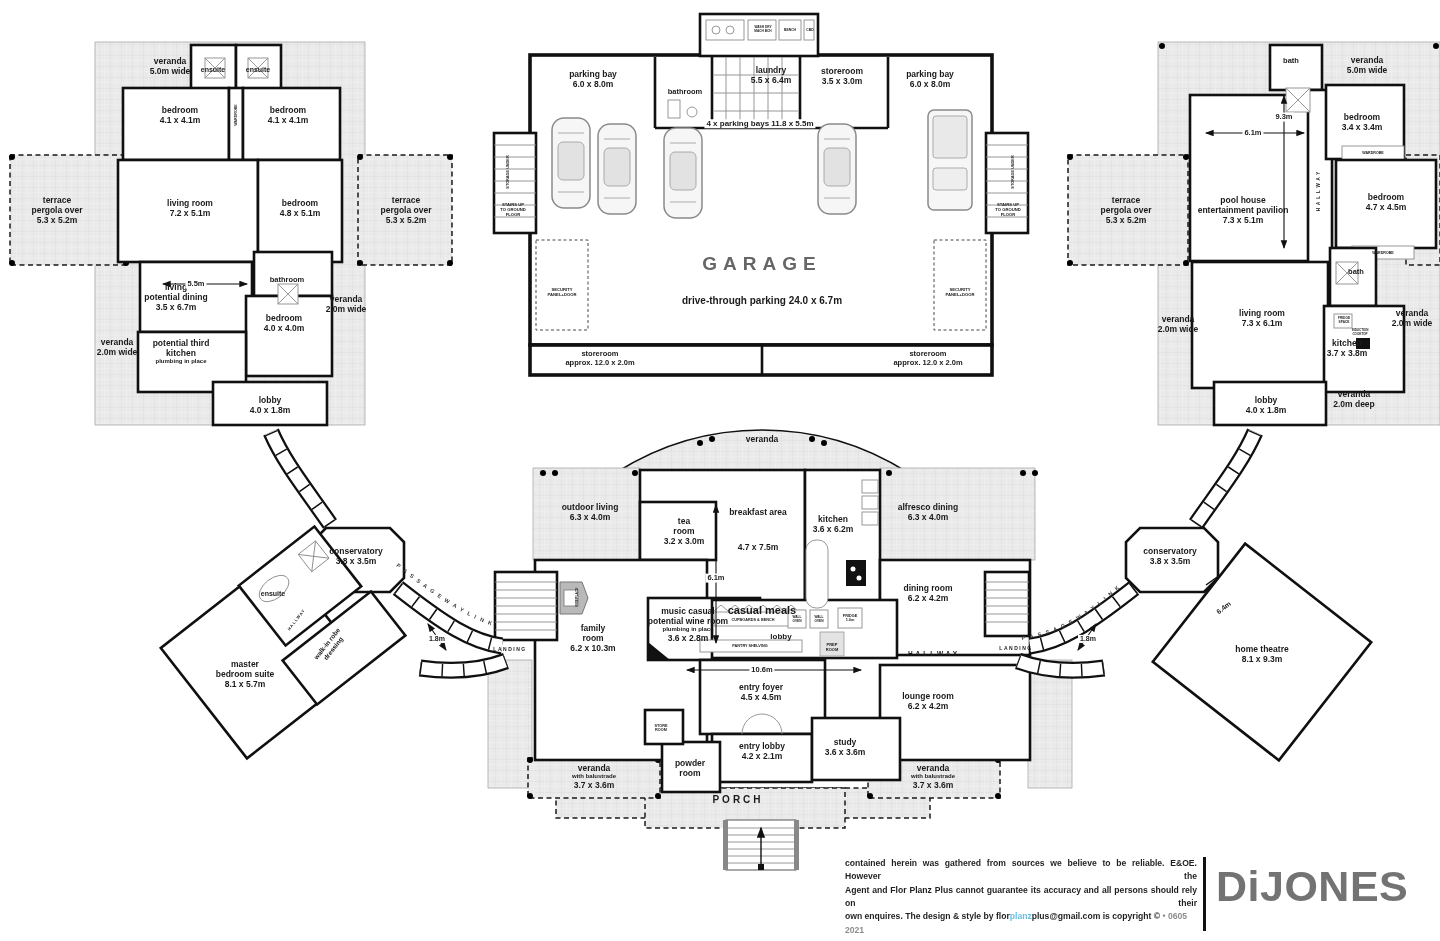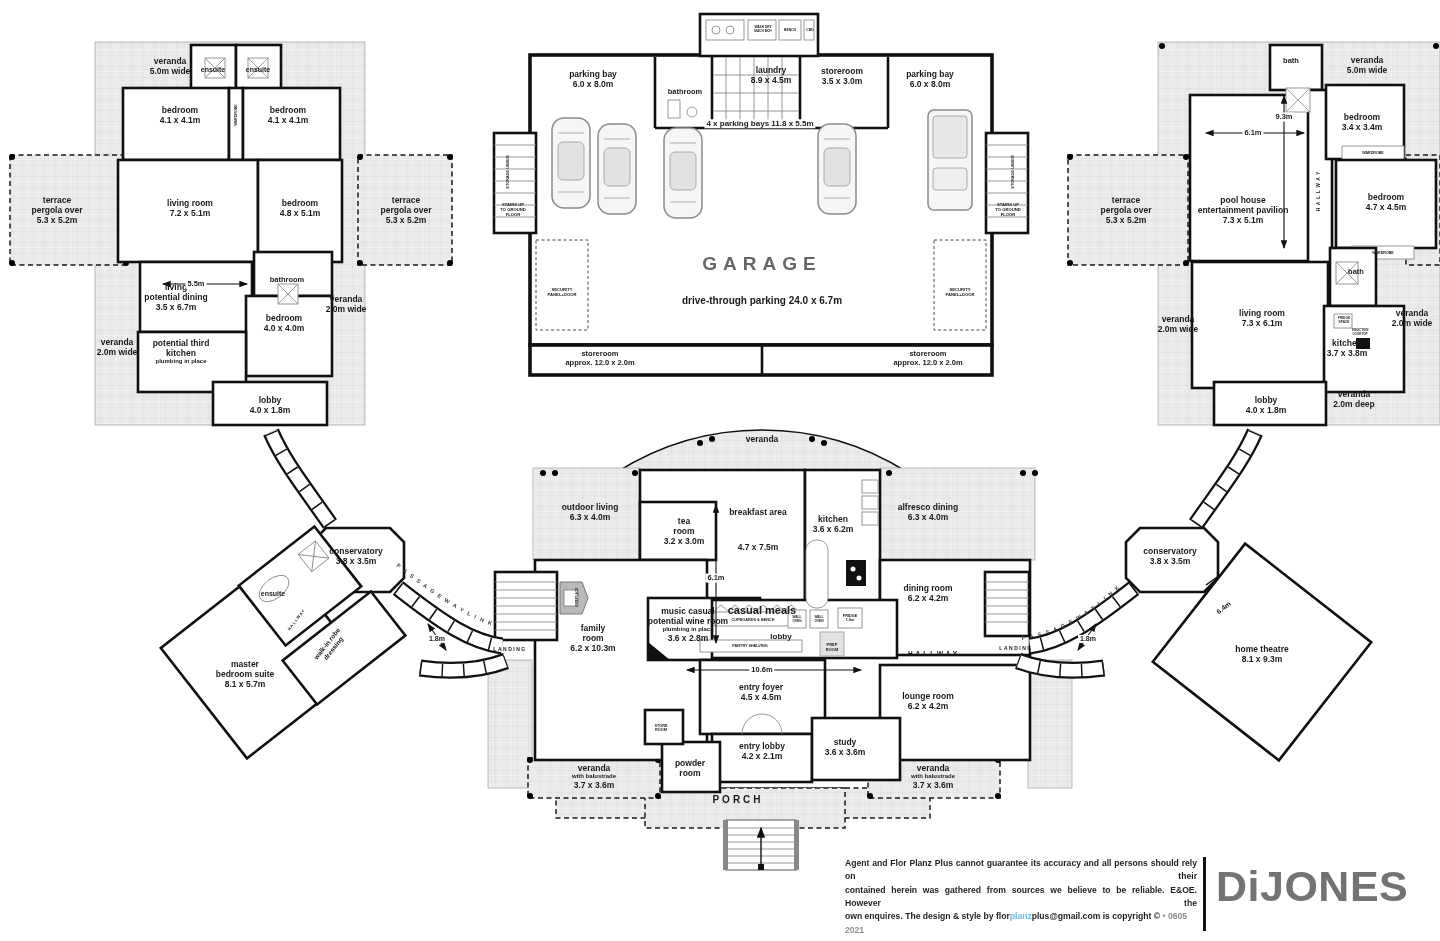--- a/index.html
+++ b/index.html
@@ -358,21 +358,21 @@
       </div>
       <div class="lbl" style="left: 593px; top: 79px; font-size: 8.5px; transform: translate(-50%, -50%);">
         <div>parking bay</div>
         <div>6.0 x 8.0m</div>
       </div>
       <div class="lbl" style="left: 685px; top: 92px; font-size: 7.5px; transform: translate(-50%, -50%);">
         <div>bathroom</div>
       </div>
       <div class="lbl" style="left: 760px; top: 75px; font-size: 8.5px; transform: translate(-50%, -50%); margin-left: 11px;">
         <div>laundry</div>
-        <div>8.9 x 4.5m</div>
+        <div>5.5 x 6.4m</div>
       </div>
       <div class="lbl" style="left: 842px; top: 76px; font-size: 8.5px; transform: translate(-50%, -50%);">
         <div>storeroom</div>
         <div>3.5 x 3.0m</div>
       </div>
       <div class="lbl" style="left: 930px; top: 79px; font-size: 8.5px; transform: translate(-50%, -50%);">
         <div>parking bay</div>
         <div>6.0 x 8.0m</div>
       </div>
       <div class="lbl bg" style="left: 760px; top: 124px; font-size: 8px; transform: translate(-50%, -50%);">
@@ -657,20 +657,20 @@
       <div class="lbl bg" style="left: 1224px; top: 608px; font-size: 7px; transform: translate(-50%, -50%) rotate(-38deg);">
         <div>6.4m</div>
       </div>
       <div class="lbl" style="left: 1262px; top: 654px; font-size: 8.5px; transform: translate(-50%, -50%);">
         <div>home theatre</div>
         <div>8.1 x 9.3m</div>
       </div>
     </div>
 
 <div id="disclaimer">
+  <div class="j">contained herein was gathered from sources we believe to be reliable. E&amp;OE. However the</div>
   <div class="j">Agent and Flor Planz Plus cannot guarantee its accuracy and all persons should rely on their</div>
-  <div class="j">contained herein was gathered from sources we believe to be reliable. E&amp;OE. However the</div>
   <div><span>own enquires. The design &amp; style by </span><span>flor</span><span class="blue">planz</span><span>plus@gmail.com</span><span> is copyright © </span><span class="gray">•  0605  2021</span></div>
 </div>
 <div id="vline"></div>
 <div id="brand">DiJONES</div>
 
 </div>
 
 </body></html>

